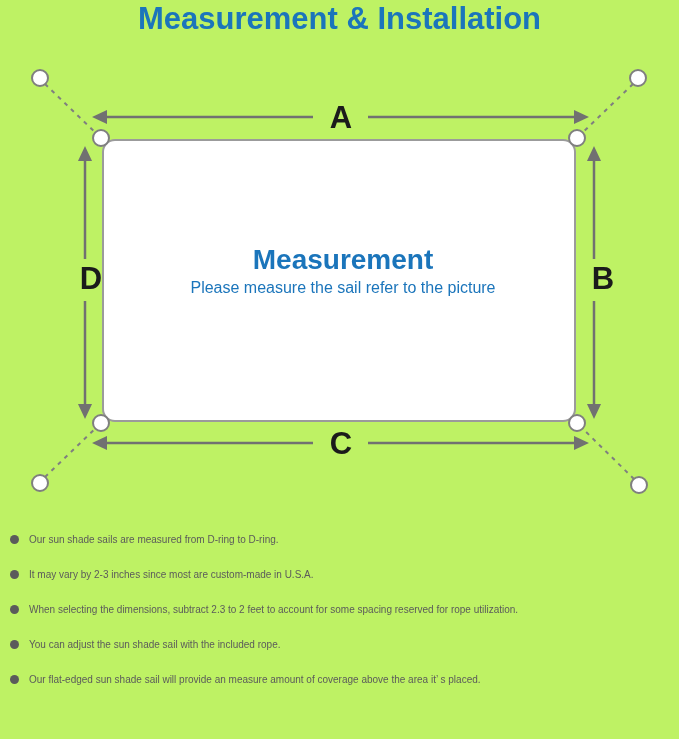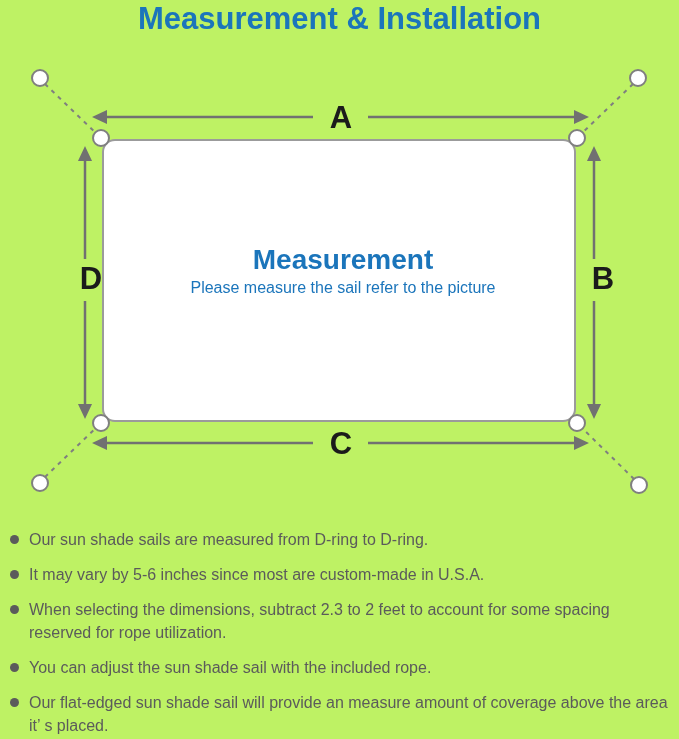--- a/index.html
+++ b/index.html
@@ -50,21 +50,21 @@
   .notes{
     position:absolute;top:528px;left:10px;right:8px;
     margin:0;padding:0;
     list-style:none;
   }
   .note{
     display:flex;
     align-items:flex-start;
     gap:10px;
     margin-bottom:12px;
-    font-size:16px;
+    font-size:10px;
     line-height:23px;
     color:var(--text_gray,#5b5b5b);
   }
   .dot{
     flex:none;
     width:9px;height:9px;
     border-radius:50%;
     background:var(--text_gray,#666666);
     margin-top:7px;
   }
@@ -132,21 +132,21 @@
     <text class="center-sub" x="343" y="293">Please measure the sail refer to the picture</text>
   </svg>
 
   <ul class="notes">
     <li class="note">
       <span class="dot"></span>
       <span>Our sun shade sails are measured from D-ring to D-ring.</span>
     </li>
     <li class="note">
       <span class="dot"></span>
-      <span>It may vary by 5-6 inches since most are custom-made in U.S.A.</span>
+      <span>It may vary by 2-3 inches since most are custom-made in U.S.A.</span>
     </li>
     <li class="note">
       <span class="dot"></span>
       <span>When selecting the dimensions, subtract 2.3 to 2 feet to account for some spacing reserved for rope utilization.</span>
     </li>
     <li class="note">
       <span class="dot"></span>
       <span>You can adjust the sun shade sail with the included rope.</span>
     </li>
     <li class="note">

